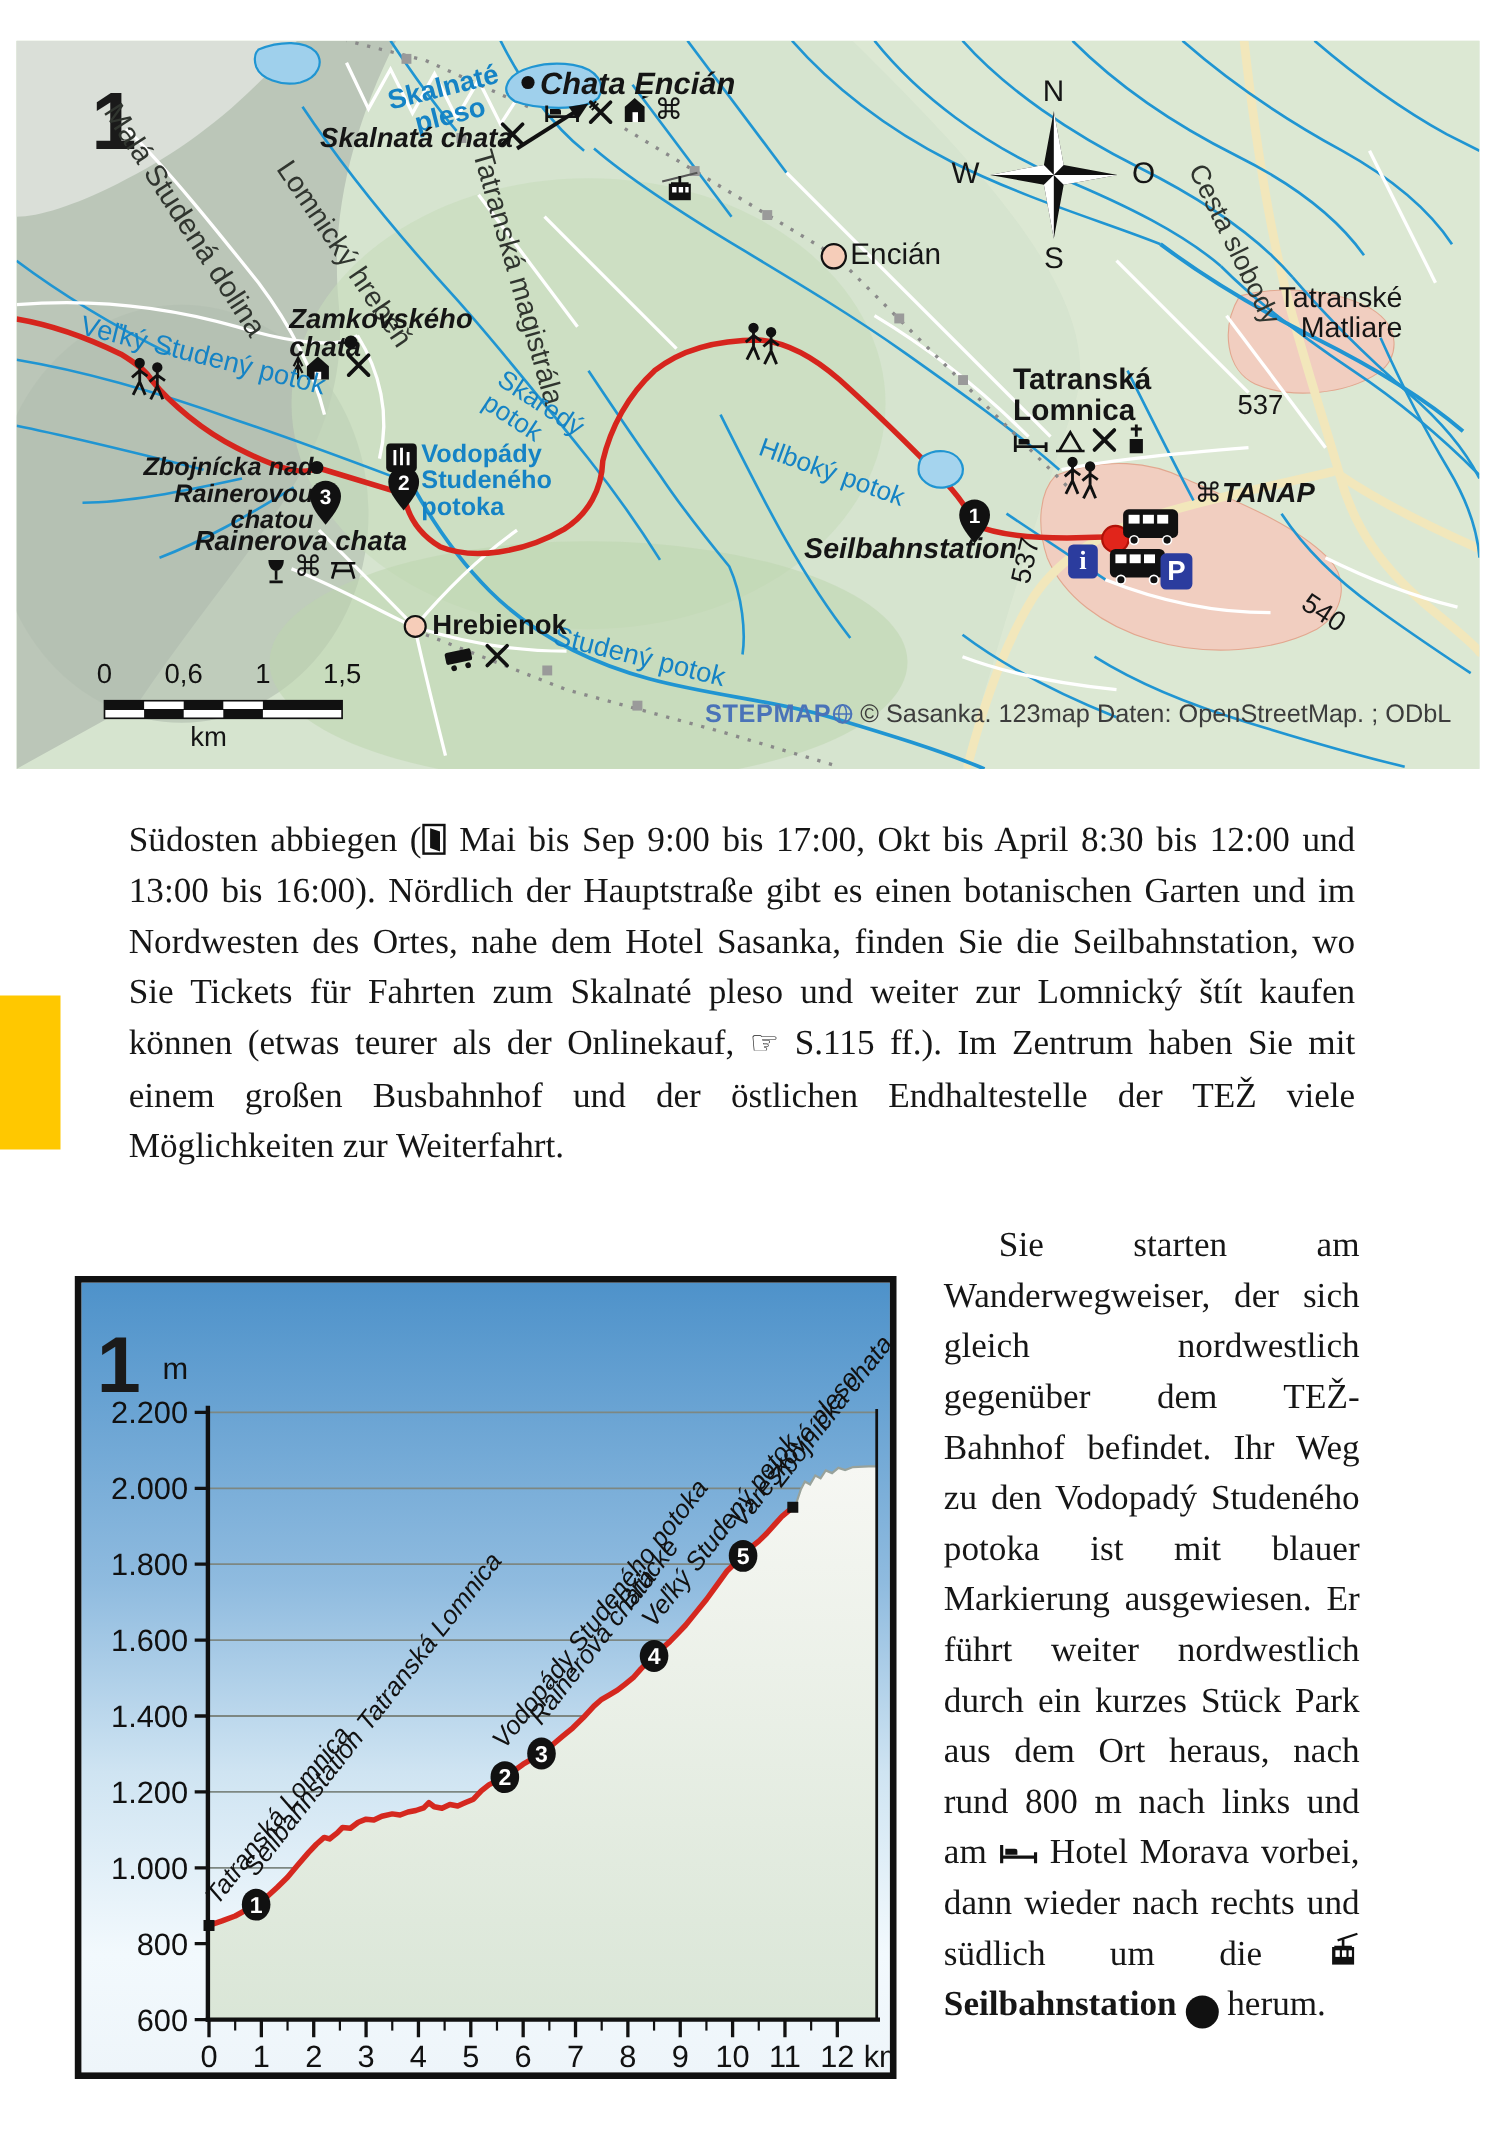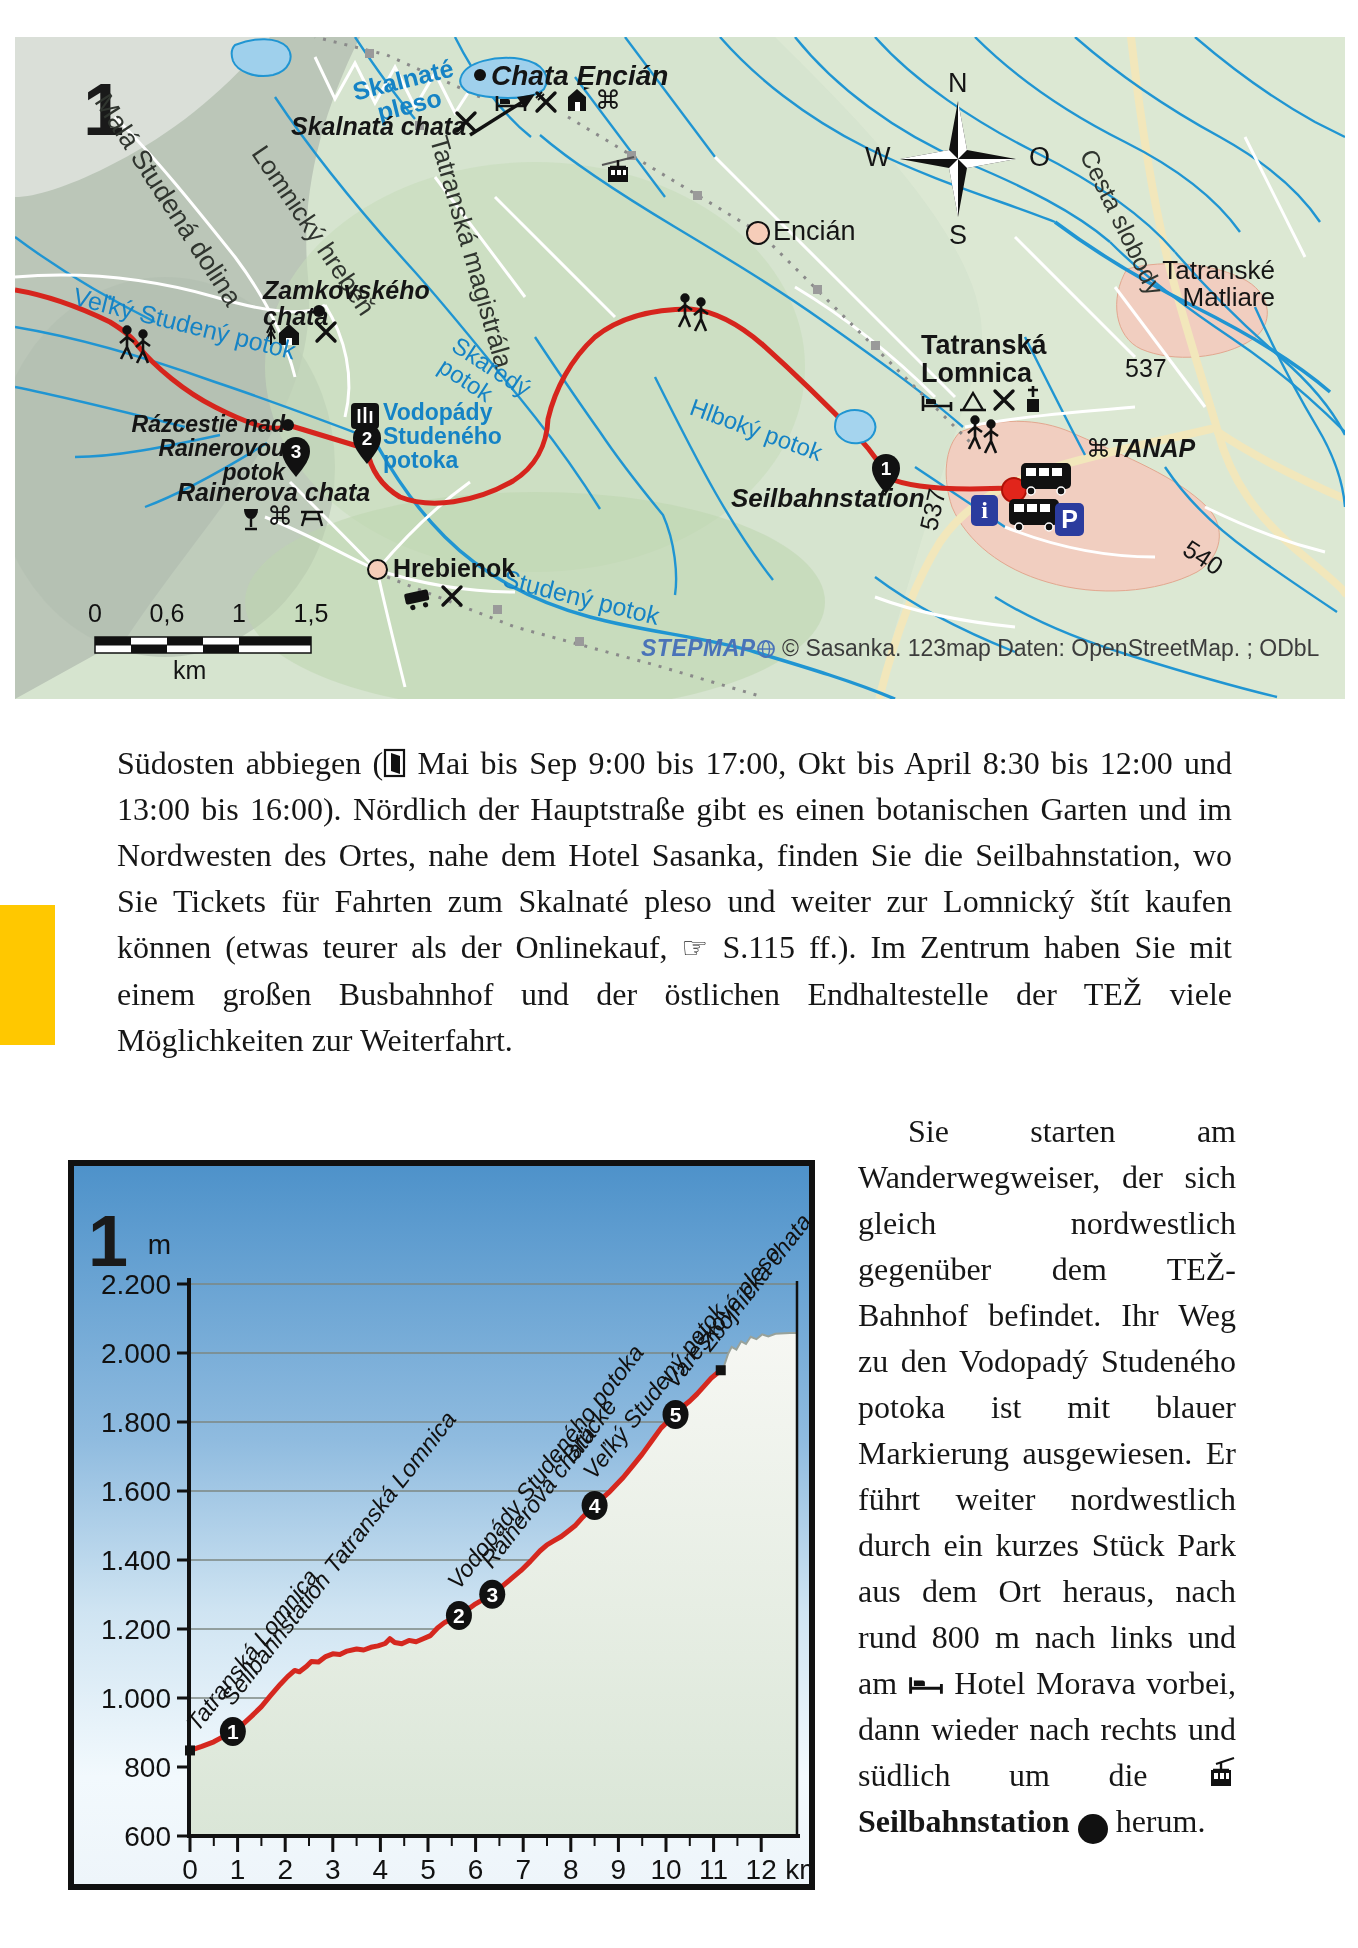--- a/index.html
+++ b/index.html
@@ -15,21 +15,21 @@
   .rot{transform-origin:0 0;}
   .mico{position:absolute;}
   .figno{position:absolute;font-weight:bold;color:#1a1a1a;font-family:"Liberation Sans",sans-serif;}
   .pin{position:absolute;width:34px;height:46px;}
   .dot{position:absolute;border-radius:50%;background:#111;}
   .pdot{position:absolute;border-radius:50%;background:#f6cdb9;border:2.5px solid #111;}
   .reddot{position:absolute;border-radius:50%;background:#e1251b;border:2px solid #b01208;}
   .bluebox{position:absolute;background:#2b3c9e;color:#fff;border-radius:5px;text-align:center;
            font-family:"Liberation Serif",serif;font-weight:bold;}
   .attr{position:absolute;font-size:23px;color:#3c3c3c;}
-  .attr .brand{color:#4a73b8;font-weight:bold;letter-spacing:.5px;font-style:italic;}
+  .attr .brand{color:#4a73b8;font-weight:bold;letter-spacing:.5px;}
   .scale-nums{position:absolute;font-size:25px;color:#111;}
   .scale-nums span{position:absolute;transform:translateX(-50%);}
   
   .bodytxt{position:absolute;font-family:"Liberation Serif",serif;font-size:32px;line-height:46px;
            color:#161616;text-align:justify;}
   .bodytxt .glyph{font-family:"DejaVu Sans",sans-serif;font-size:30px;}
   .cnum{display:inline-block;width:30px;height:30px;border-radius:50%;background:#111;color:#fff;
         font-family:"Liberation Sans",sans-serif;font-weight:bold;font-size:22px;line-height:30px;
         text-align:center;vertical-align:-4px;}
   .tab{position:absolute;left:0;top:905px;width:55px;height:140px;}
@@ -240,21 +240,21 @@
           <path d="M28,12 V26 M28,16 L21,22 M28,16 L35,21 M28,26 L22,38 M28,26 L33,38"></path>
         </svg></div>
     <div class="mico" style="left:948px;top:378px;">
       <svg width="40" height="42" viewBox="0 0 40 42" stroke="#111" stroke-width="2.6" fill="none">
           <circle cx="12" cy="5" r="3.4" fill="#111"></circle>
           <path d="M12,8 V22 M12,12 L5,18 M12,12 L19,17 M12,22 L6,34 M12,22 L17,34"></path>
           <circle cx="28" cy="9" r="3.4" fill="#111"></circle>
           <path d="M28,12 V26 M28,16 L21,22 M28,16 L35,21 M28,26 L22,38 M28,26 L33,38"></path>
         </svg></div>
 
-    <div class="mlbl b i wrap" style="left:110px;top:376px;width:160px;text-align:right;font-size:23px;">Rázcestie nad Rainerovou potok</div>
+    <div class="mlbl b i wrap" style="left:110px;top:376px;width:160px;text-align:right;font-size:23px;">Zbojnícka nad Rainerovou chatou</div>
     <div class="dot" style="left:267px;top:382px;width:12px;height:12px;"></div>
     <div class="pin" style="left:264px;top:395px;">
       <svg width="34" height="46" viewBox="-17 -28 34 46">
           <path d="M0,17 C-9,6 -14,-1 -14,-9 A14,14 0 1 1 14,-9 C14,-1 9,6 0,17 Z" fill="#111"></path>
           <text x="0" y="-2" text-anchor="middle" fill="#fff" font-size="19" font-weight="bold" font-family="Liberation Sans,sans-serif">3</text>
         </svg></div>
     <div class="mlbl b i" style="left:162px;top:442px;font-size:25px;">Rainerova chata</div>
     <div class="mico" style="left:226px;top:470px;">
       <svg width="20" height="24" viewBox="0 0 20 24">
           <path d="M3,2 H17 C17,9 13,12 10,12 C7,12 3,9 3,2 Z" fill="#111"></path>

